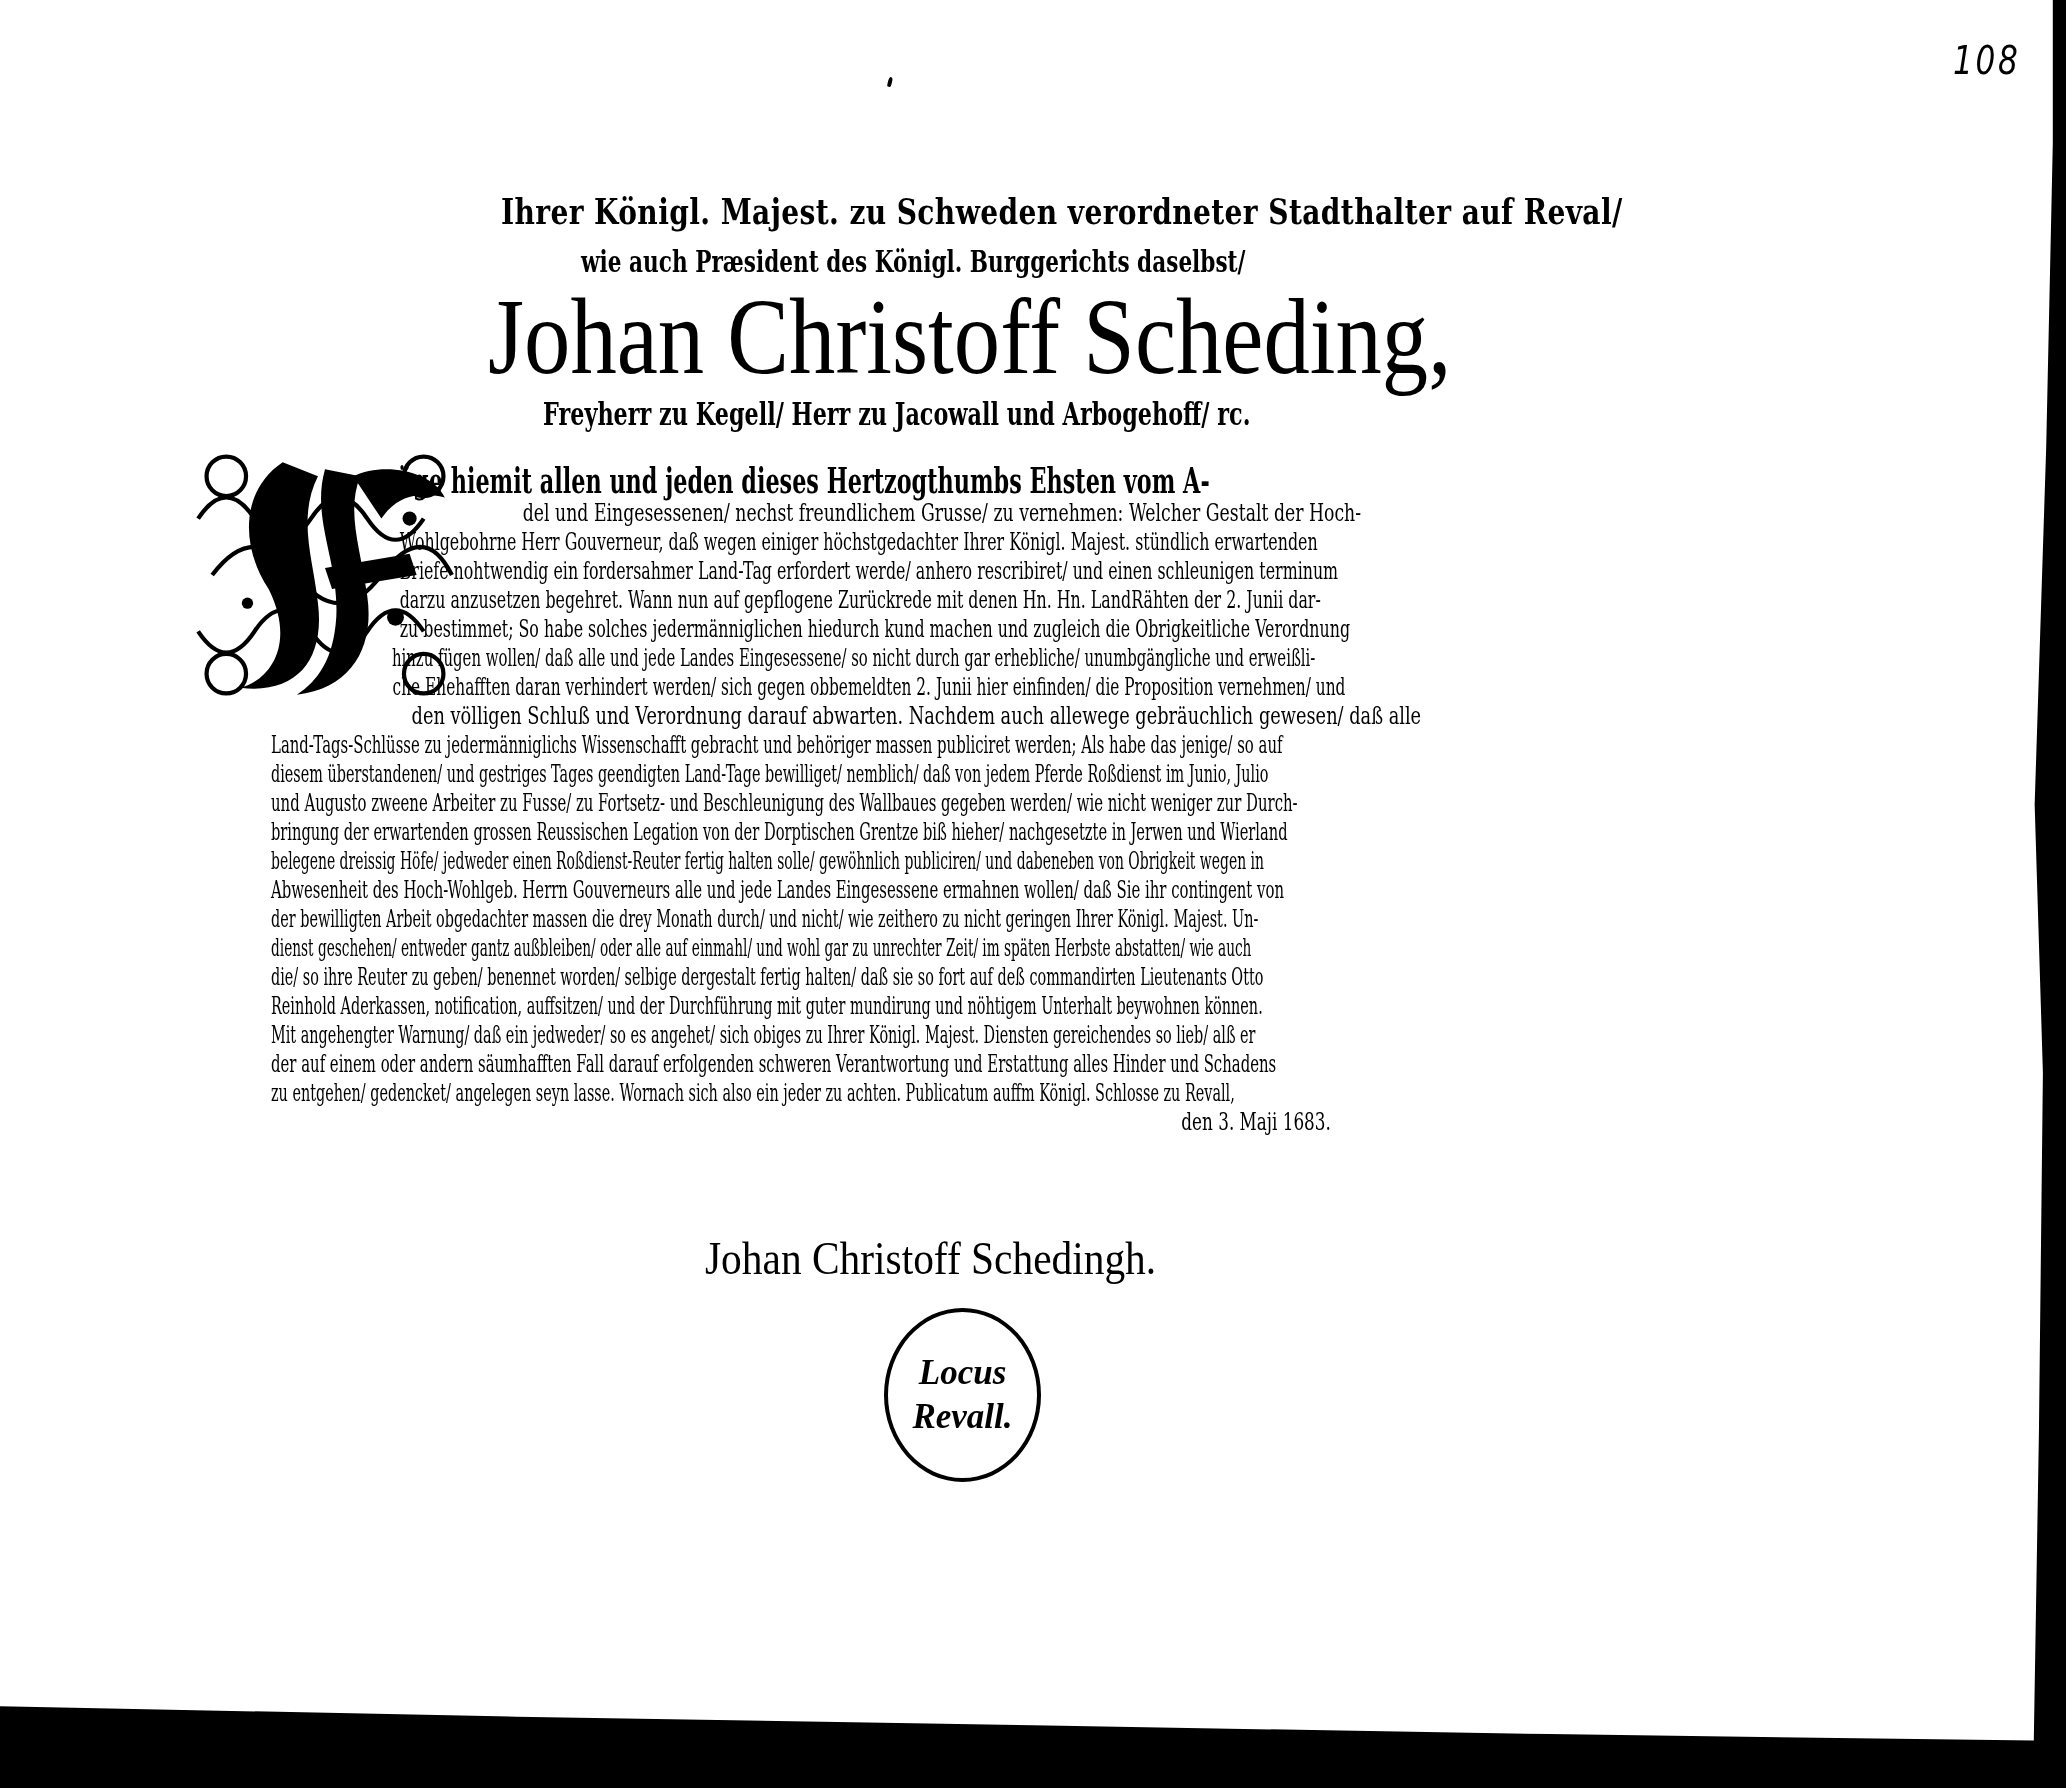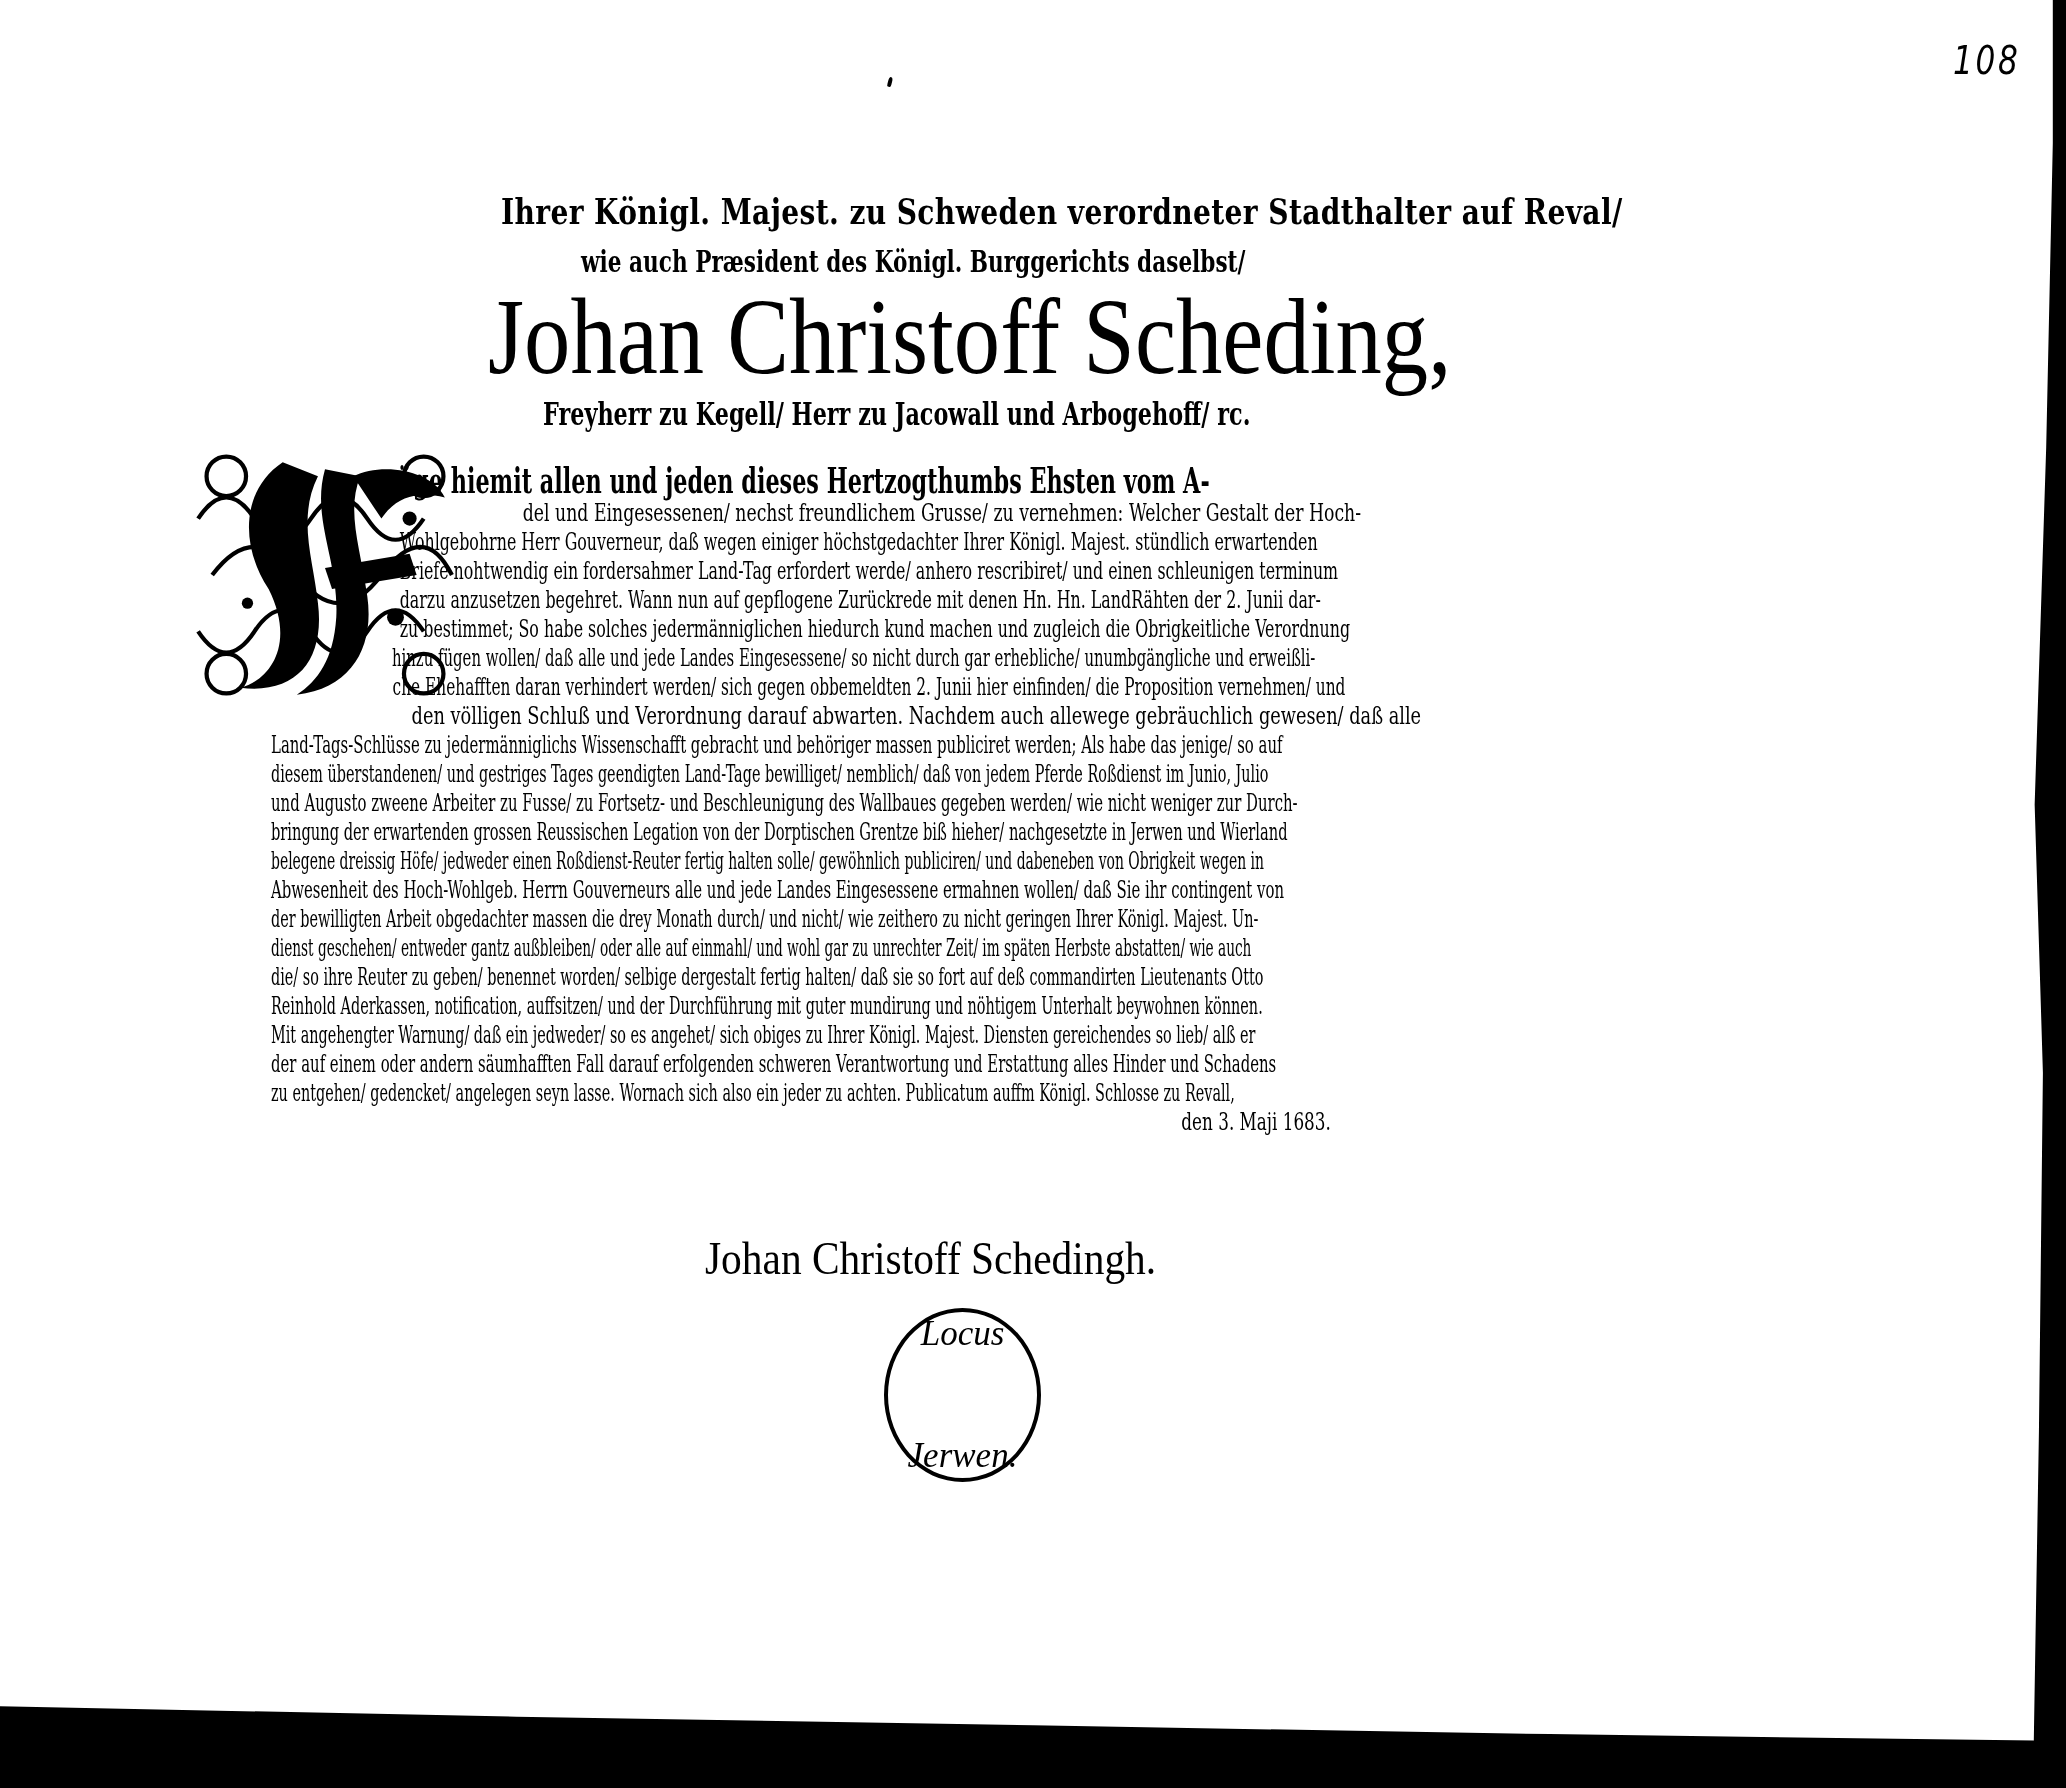--- a/index.html
+++ b/index.html
@@ -65,22 +65,22 @@
     .body-line.indent2 { padding-left: 190px; }
 
     .signature {
       position: absolute; left: 705px; top: 1232px; white-space: nowrap;
       font-family: "Liberation Serif", serif; font-size: 46px;
       transform: scaleX(0.9); transform-origin: left top;
     }
     .seal {
       position: absolute; left: 884px; top: 1308px; width: 157px; height: 174px;
       border: 4.9px solid #000; border-radius: 50%; box-sizing: border-box;
-      display: flex; flex-direction: column; align-items: center; justify-content: space-between;
-      font-family: "Liberation Serif", serif; font-style: italic; font-weight: normal; font-size: 35px;
+      display: flex; flex-direction: column; align-items: center; justify-content: center;
+      font-family: "Liberation Serif", serif; font-style: italic; font-weight: bold; font-size: 35px;
       line-height: 44px;
     }
   </style>
 </head>
 <body>
 
 <div class="scan-border-right"></div>
 <div class="scan-border-bottom"></div>
 
 <div class="page-number">108</div>
@@ -139,15 +139,15 @@
   <span class="body-line" style="transform:scaleX(0.60);">Mit angehengter Warnung/ daß ein jedweder/ so es angehet/ sich obiges zu Ihrer Königl. Majest. Diensten gereichendes so lieb/ alß er</span>
   <span class="body-line" style="transform:scaleX(0.62);">der auf einem oder andern säumhafften Fall darauf erfolgenden schweren Verantwortung und Erstattung alles Hinder und Schadens</span>
   <span class="body-line" style="transform:scaleX(0.60);">zu entgehen/ gedencket/ angelegen seyn lasse.     Wornach sich also ein jeder zu achten.     Publicatum auffm Königl. Schlosse zu Revall,</span>
   <span class="body-line" style="transform:scaleX(0.70);">den 3. Maji 1683.</span>
 </div>
 
 <div class="signature">Johan Christoff Schedingh.</div>
 
 <div class="seal">
   <span>Locus</span>
-  <span>Jerwen.</span>
+  <span>Revall.</span>
 </div>
 
 
 </body></html>

